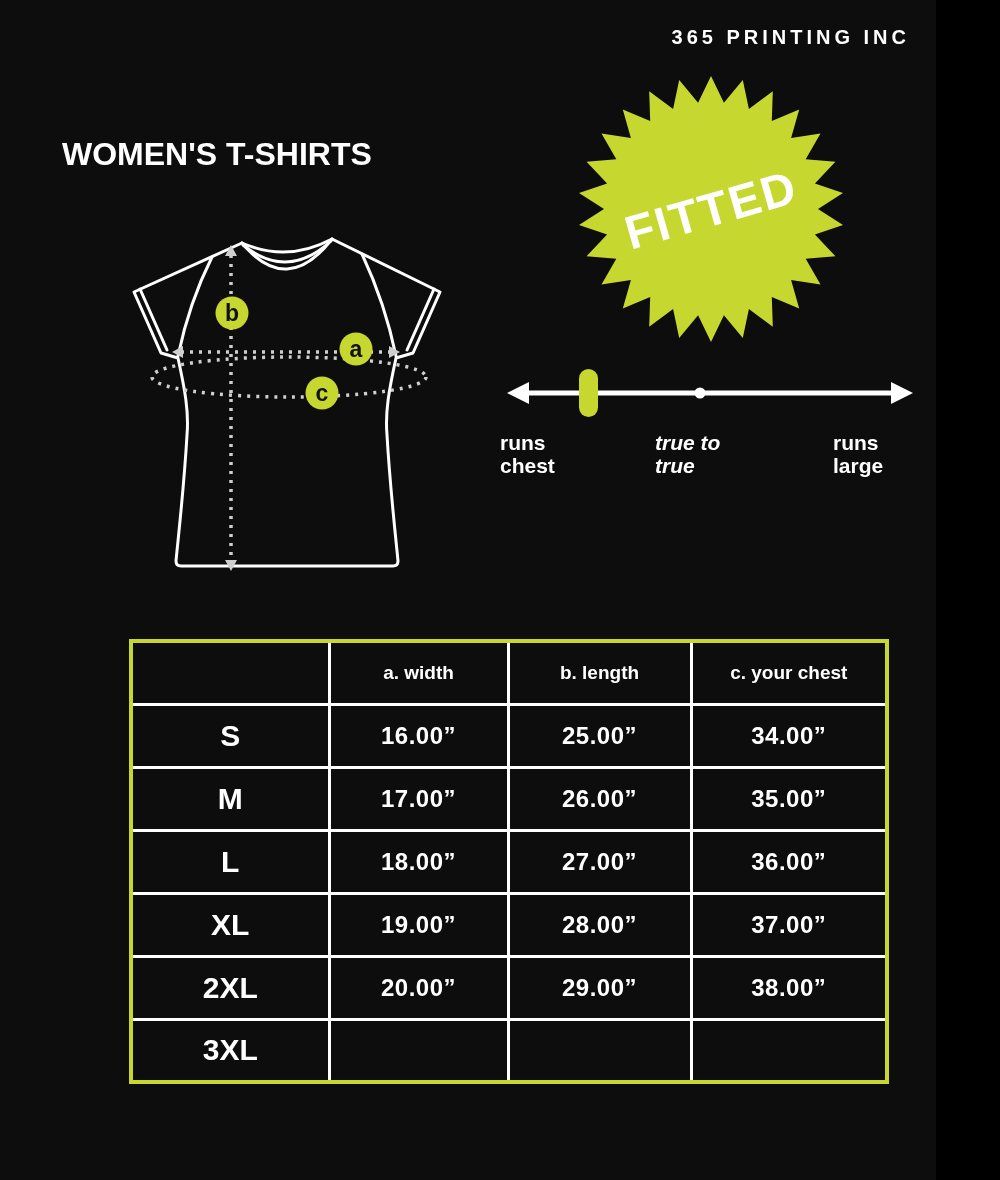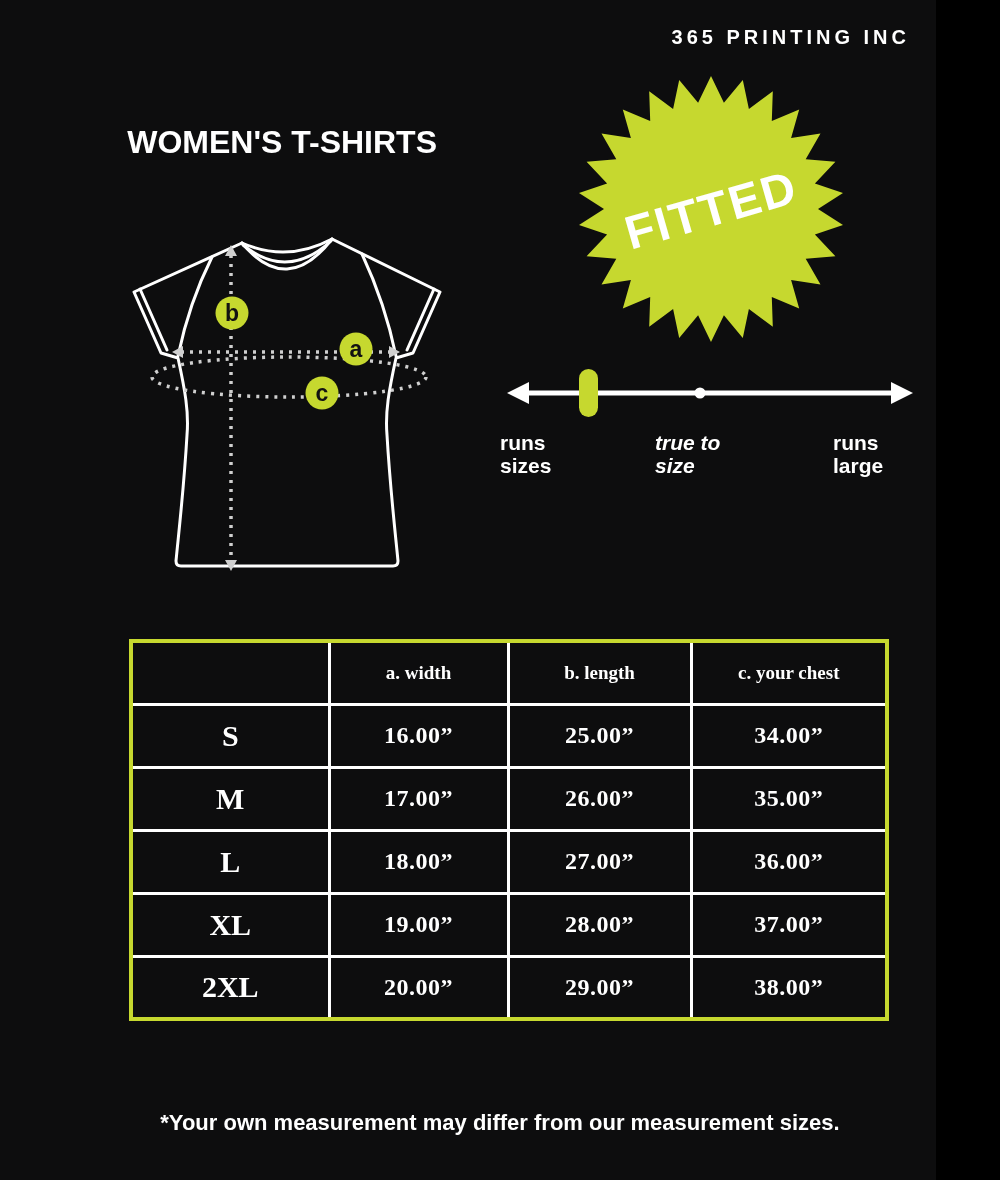--- a/index.html
+++ b/index.html
@@ -21,22 +21,22 @@
   }
   .brand{
     position:absolute;top:26px;right:26px;
     font-size:20px;letter-spacing:4px;white-space:nowrap;
   }
   .title{
     position:absolute;left:60px;top:52px;
     font-size:76px;letter-spacing:-2px;color:var(--accent);white-space:nowrap;
   }
   .subtitle{
-    position:absolute;left:62px;top:124px;width:375px;
-    text-align:right;font-size:32px;letter-spacing:0px;white-space:nowrap;
+    position:absolute;left:62px;top:136px;width:375px;
+    text-align:left;font-size:32px;letter-spacing:0px;white-space:nowrap;
   }
   .badge{position:absolute;left:576px;top:74px;width:270px;height:270px;}
   .badge svg{position:absolute;inset:0;}
   .badge-label{
     position:absolute;inset:0;display:flex;align-items:center;justify-content:center;
     transform:rotate(-16deg);
     font-size:47px;letter-spacing:2px;color:#fff;
   }
   .tshirt{position:absolute;left:115px;top:225px;}
   .scale-svg{position:absolute;left:505px;top:362px;}
@@ -44,21 +44,20 @@
     position:absolute;top:432px;text-align:left;
     font-size:21px;line-height:1.08;white-space:nowrap;
   }
   .scale-label.left{left:500px;width:80px;}
   .scale-label.center{left:655px;width:105px;font-style:italic;}
   .scale-label.right{left:833px;width:95px;}
   table.size-chart{
     position:absolute;left:129px;top:639px;width:756px;
     border-collapse:collapse;table-layout:fixed;
     border:4px solid var(--accent);
-    font-family:Liberation Serif, serif;
   }
   table.size-chart td,table.size-chart th{
     border:3px solid #ffffff;
     height:63px;text-align:center;vertical-align:middle;
     color:var(--fg);
   }
   table.size-chart th{font-size:19px;font-weight:bold;}
   td.size-cell{font-size:30px;}
   td.val-cell{font-size:24px;letter-spacing:0.5px;}
   .footnote{
@@ -126,25 +125,25 @@
 
   <svg class="scale-svg" width="410" height="62" viewBox="0 0 410 62">
     <line x1="18" y1="31" x2="392" y2="31" stroke="#ffffff" stroke-width="5"></line>
     <polygon points="2,31 24,20 24,42" fill="#ffffff"></polygon>
     <polygon points="408,31 386,20 386,42" fill="#ffffff"></polygon>
     <circle cx="195" cy="31" r="5.5" fill="#ffffff"></circle>
     <rect x="74" y="7" width="19" height="48" rx="9.5" fill="var(--accent)"></rect>
   </svg>
   <div class="scale-label left">
     <div>runs</div>
-    <div>sizes</div>
+    <div>chest</div>
   </div>
   <div class="scale-label center">
     <div>true to</div>
-    <div>size</div>
+    <div>true</div>
   </div>
   <div class="scale-label right">
     <div>runs</div>
     <div>large</div>
   </div>
 
   <table class="size-chart">
     <colgroup>
       <col style="width:198px">
         <col style="width:179px">
@@ -183,18 +182,23 @@
         <td class="val-cell">19.00”</td>
         <td class="val-cell">28.00”</td>
         <td class="val-cell">37.00”</td>
       </tr>
       <tr>
         <td class="size-cell">2XL</td>
         <td class="val-cell">20.00”</td>
         <td class="val-cell">29.00”</td>
         <td class="val-cell">38.00”</td>
       </tr>
+      <tr>
+        <td class="size-cell">3XL</td>
+        <td class="val-cell"></td>
+        <td class="val-cell"></td>
+        <td class="val-cell"></td>
+      </tr>
     </tbody>
   </table>
 
-  <div class="footnote">*Your own measurement may differ from our measurement sizes.</div>
 
 </div>
 
 </body></html>

